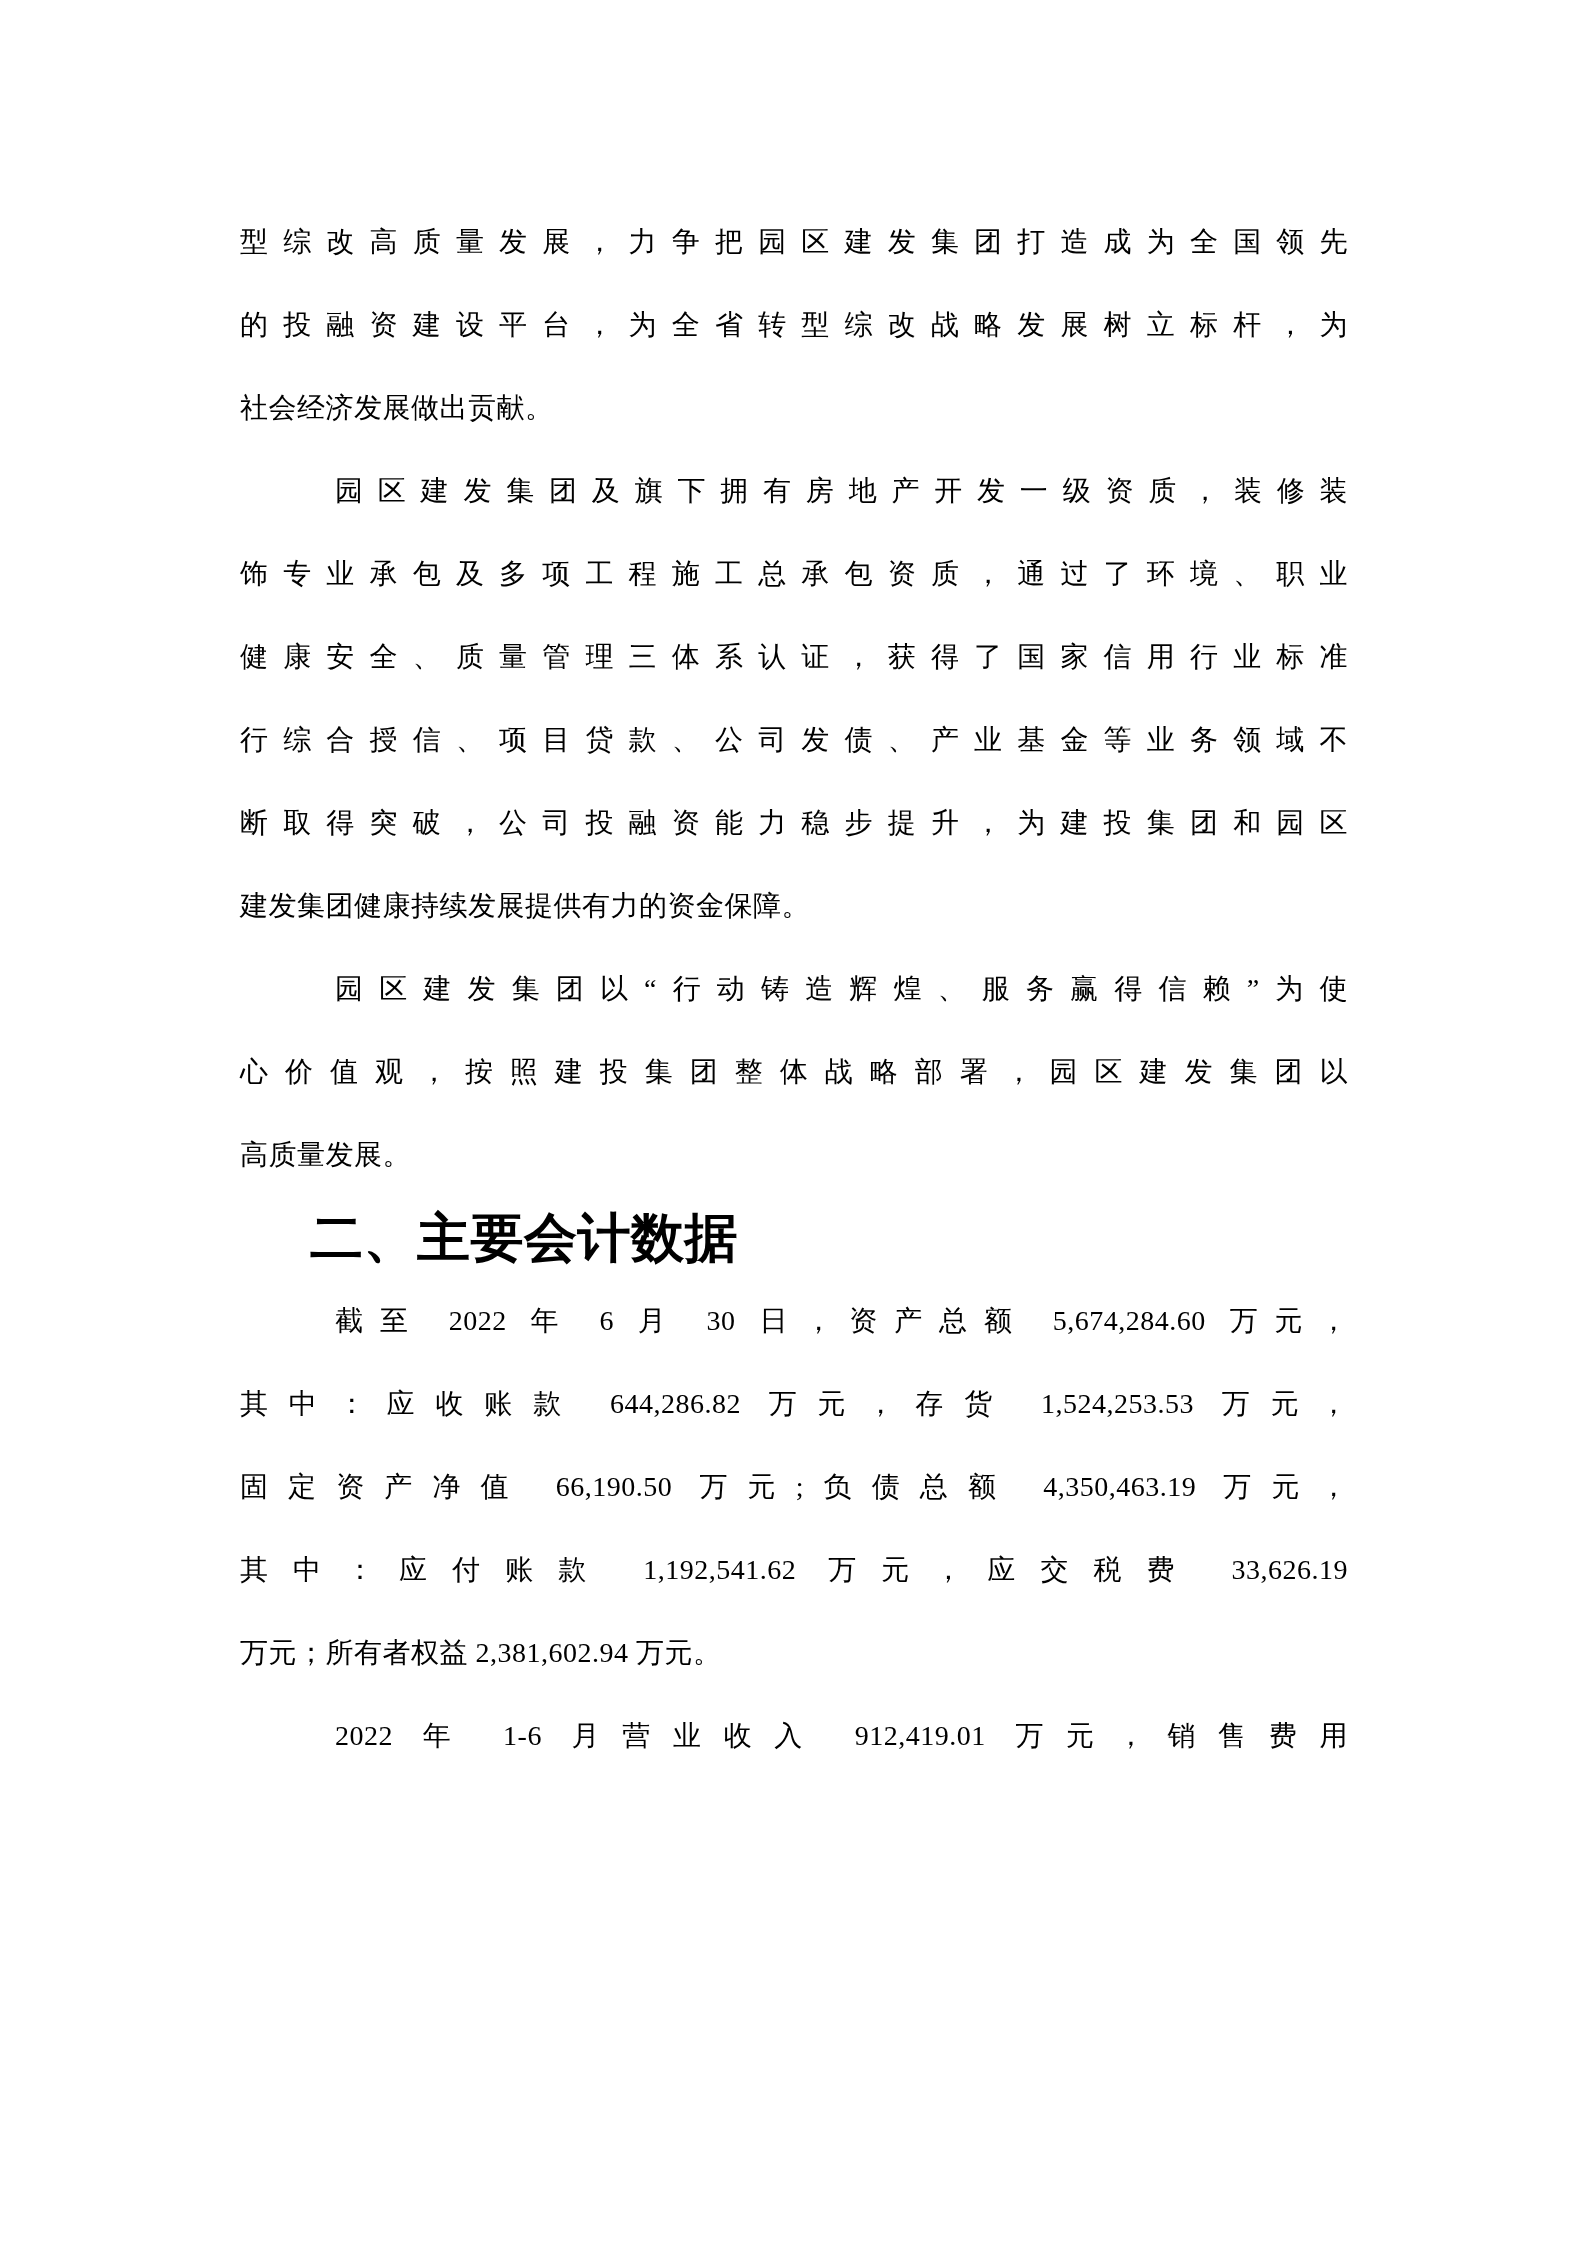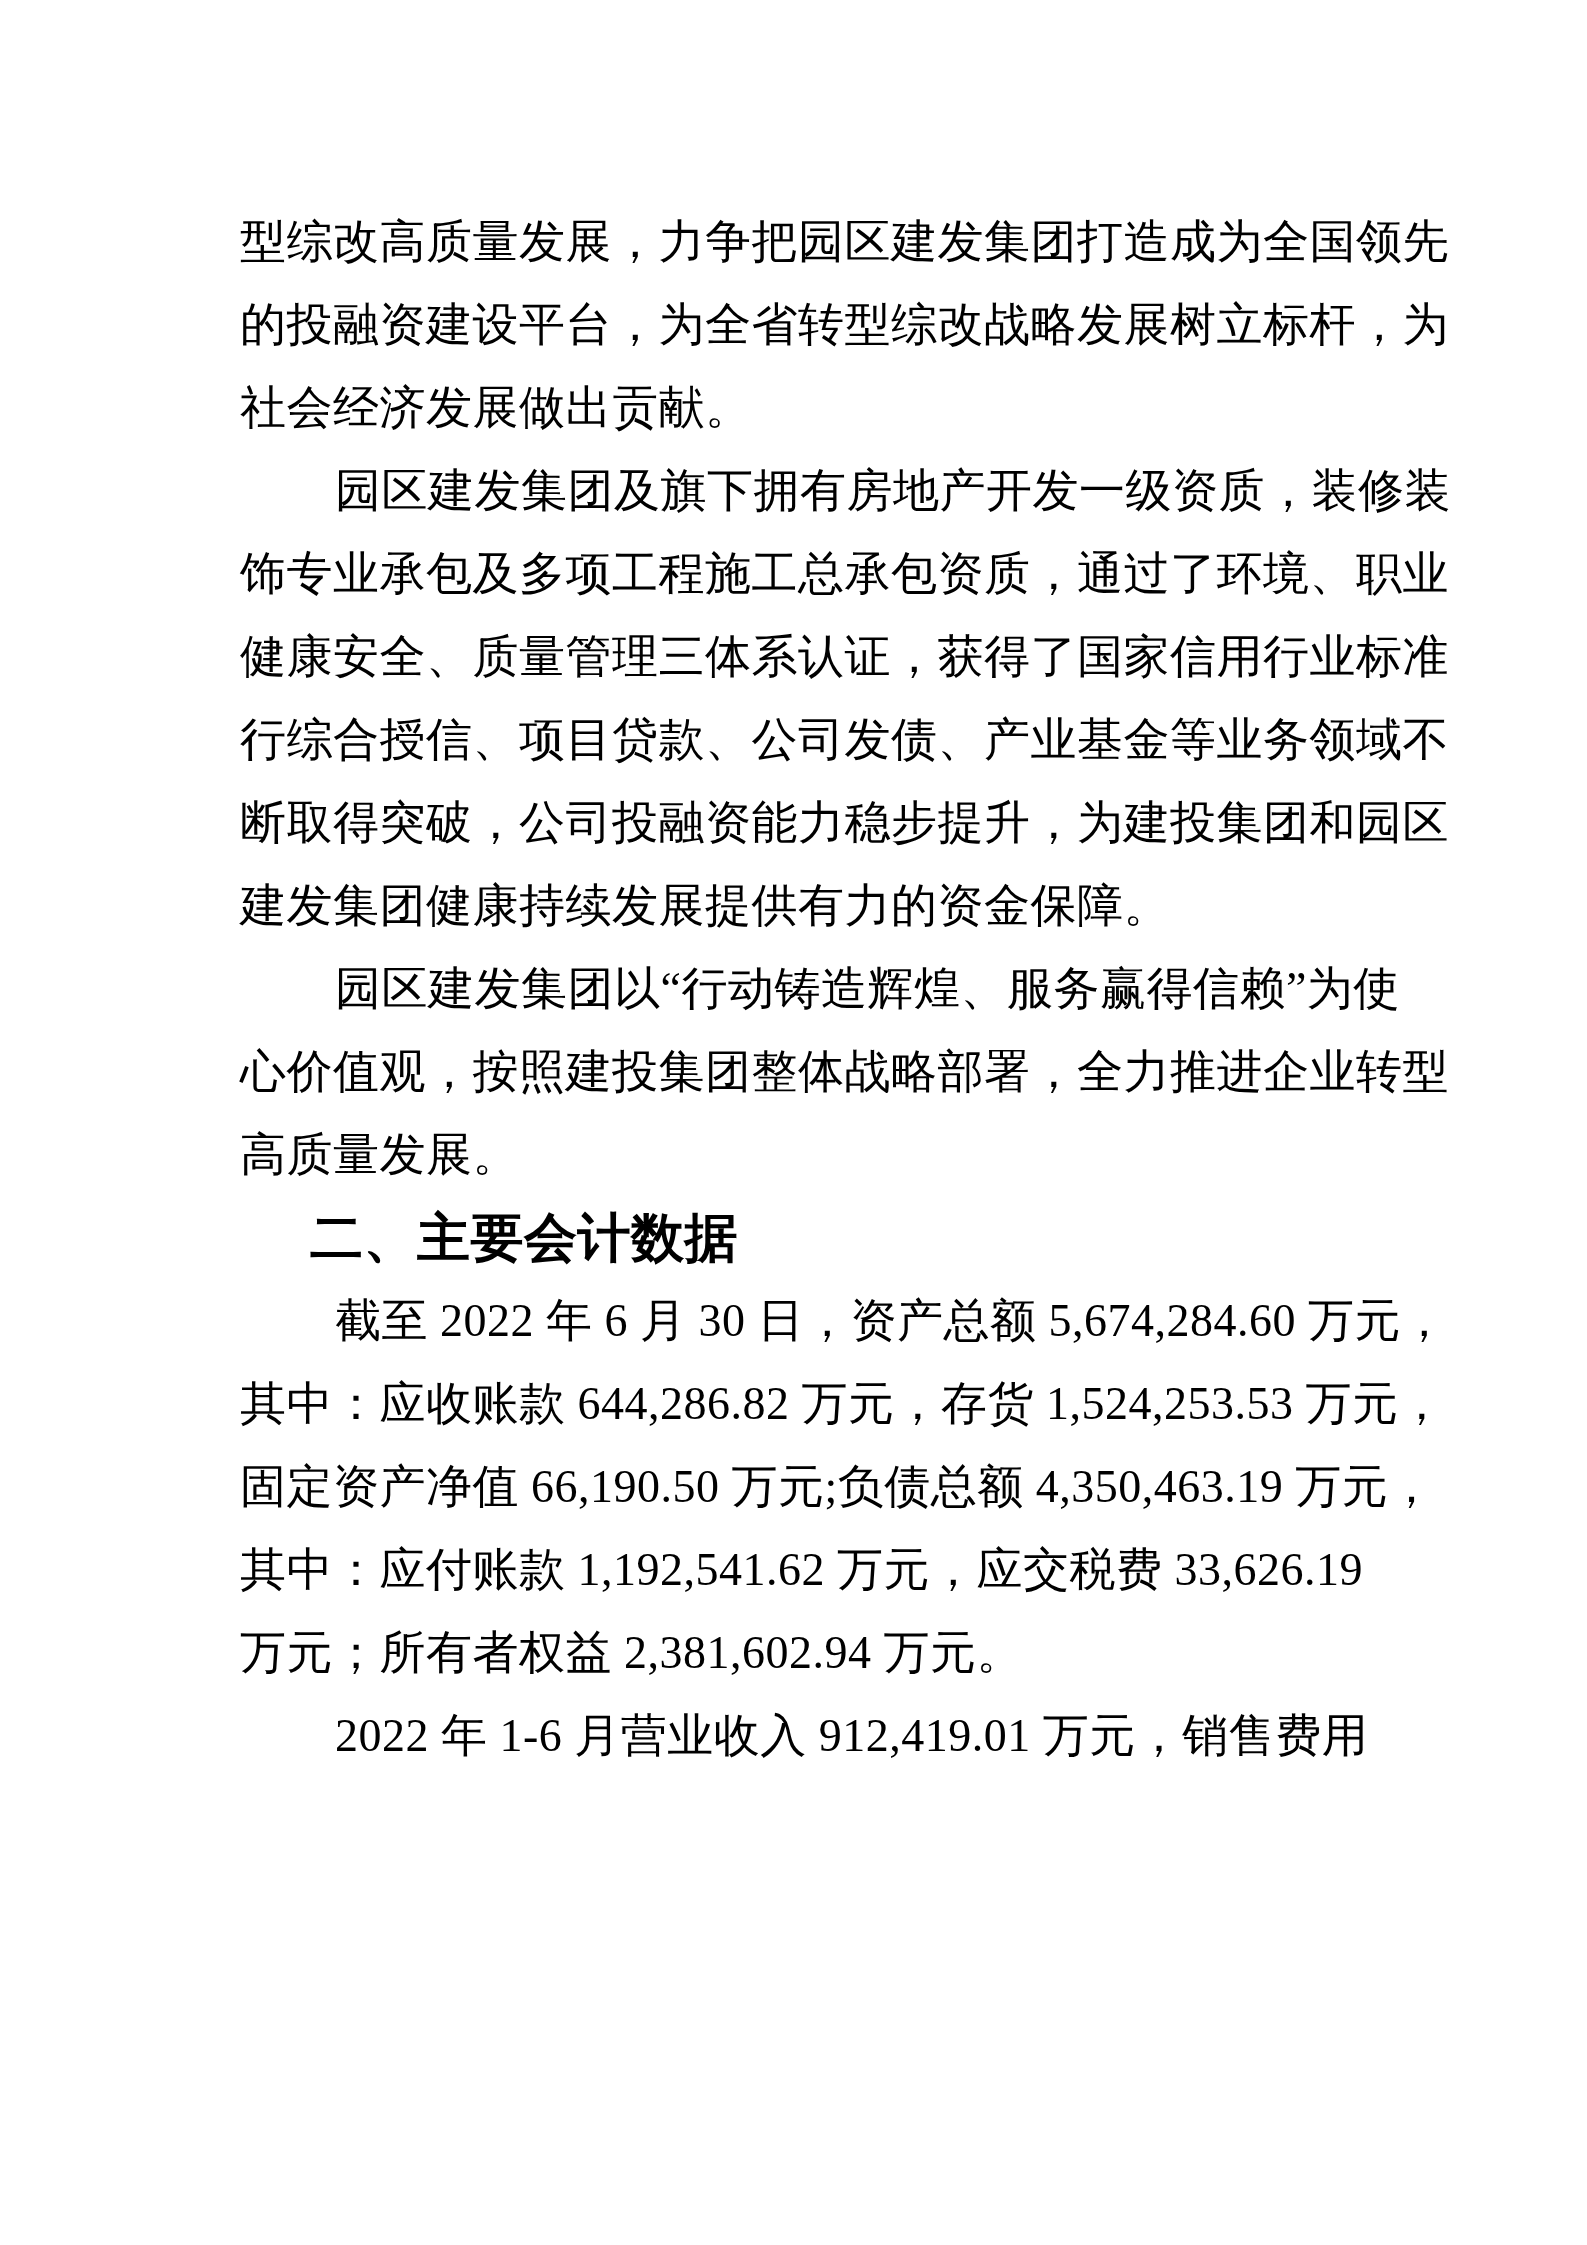--- a/index.html
+++ b/index.html
@@ -22,21 +22,21 @@
   }
   .content {
     position: absolute;
     left: 240px;
     top: 200px;
     width: 1108px;
   }
   .line {
     height: 83px;
     line-height: 83px;
-    font-size: 46px;
+    font-size: 28px;
     white-space: nowrap;
     letter-spacing: 0.5px;
     text-align: left;
   }
   .line.justify {
     text-align: justify;
     text-align-last: justify;
     text-justify: inter-character;
   }
   .line.indent {
@@ -59,21 +59,21 @@
       <div class="line justify">型综改高质量发展，力争把园区建发集团打造成为全国领先</div>
       <div class="line justify">的投融资建设平台，为全省转型综改战略发展树立标杆，为</div>
       <div class="line">社会经济发展做出贡献。</div>
       <div class="line justify indent">园区建发集团及旗下拥有房地产开发一级资质，装修装</div>
       <div class="line justify">饰专业承包及多项工程施工总承包资质，通过了环境、职业</div>
       <div class="line justify">健康安全、质量管理三体系认证，获得了国家信用行业标准</div>
       <div class="line justify">行综合授信、项目贷款、公司发债、产业基金等业务领域不</div>
       <div class="line justify">断取得突破，公司投融资能力稳步提升，为建投集团和园区</div>
       <div class="line">建发集团健康持续发展提供有力的资金保障。</div>
       <div class="line justify indent">园区建发集团以“行动铸造辉煌、服务赢得信赖”为使</div>
-      <div class="line justify">心价值观，按照建投集团整体战略部署，全力推进企业转型</div>
+      <div class="line justify">心价值观，按照建投集团整体战略部署，园区建发集团以</div>
       <div class="line">高质量发展。</div>
       <div class="line heading">二、主要会计数据</div>
       <div class="line justify indent">截至 2022 年 6 月 30 日，资产总额 5,674,284.60 万元，</div>
       <div class="line justify">其中：应收账款 644,286.82 万元，存货 1,524,253.53 万元，</div>
       <div class="line justify">固定资产净值 66,190.50 万元;负债总额 4,350,463.19 万元，</div>
       <div class="line justify">其中：应付账款 1,192,541.62 万元，应交税费 33,626.19</div>
       <div class="line">万元；所有者权益 2,381,602.94 万元。</div>
       <div class="line justify indent">2022 年 1-6 月营业收入 912,419.01 万元，销售费用</div>
     </div>
 </div>

